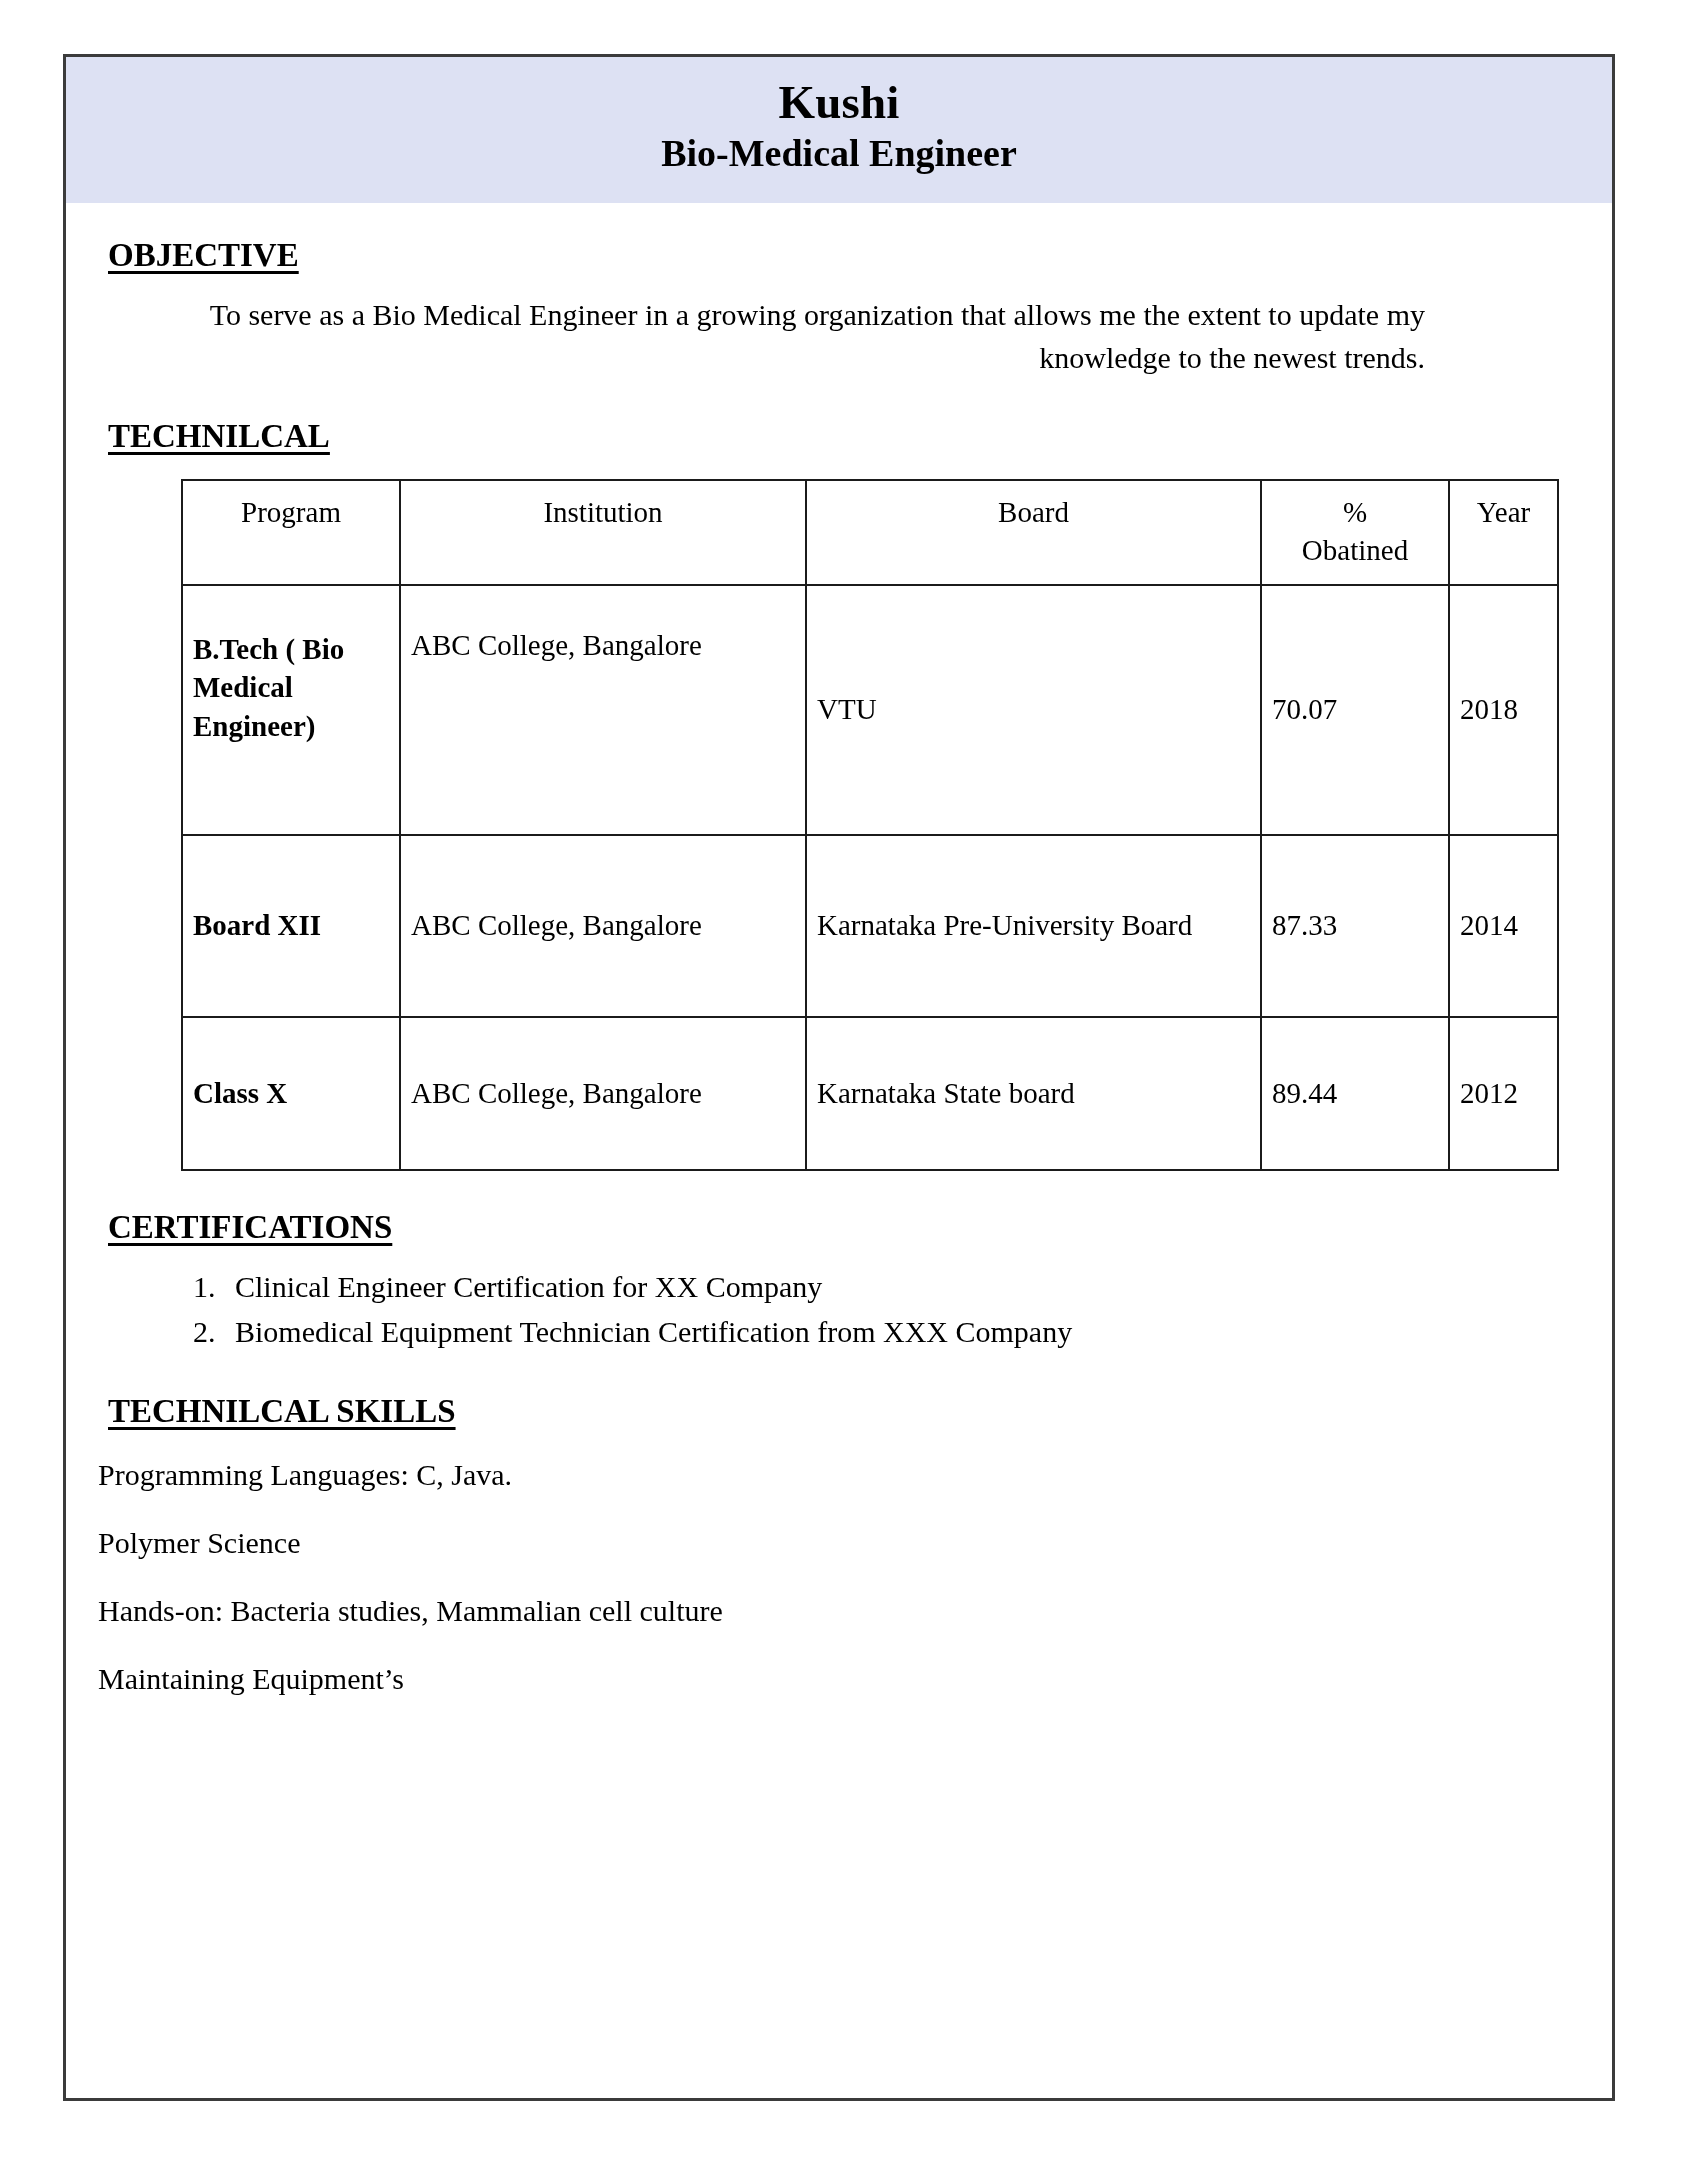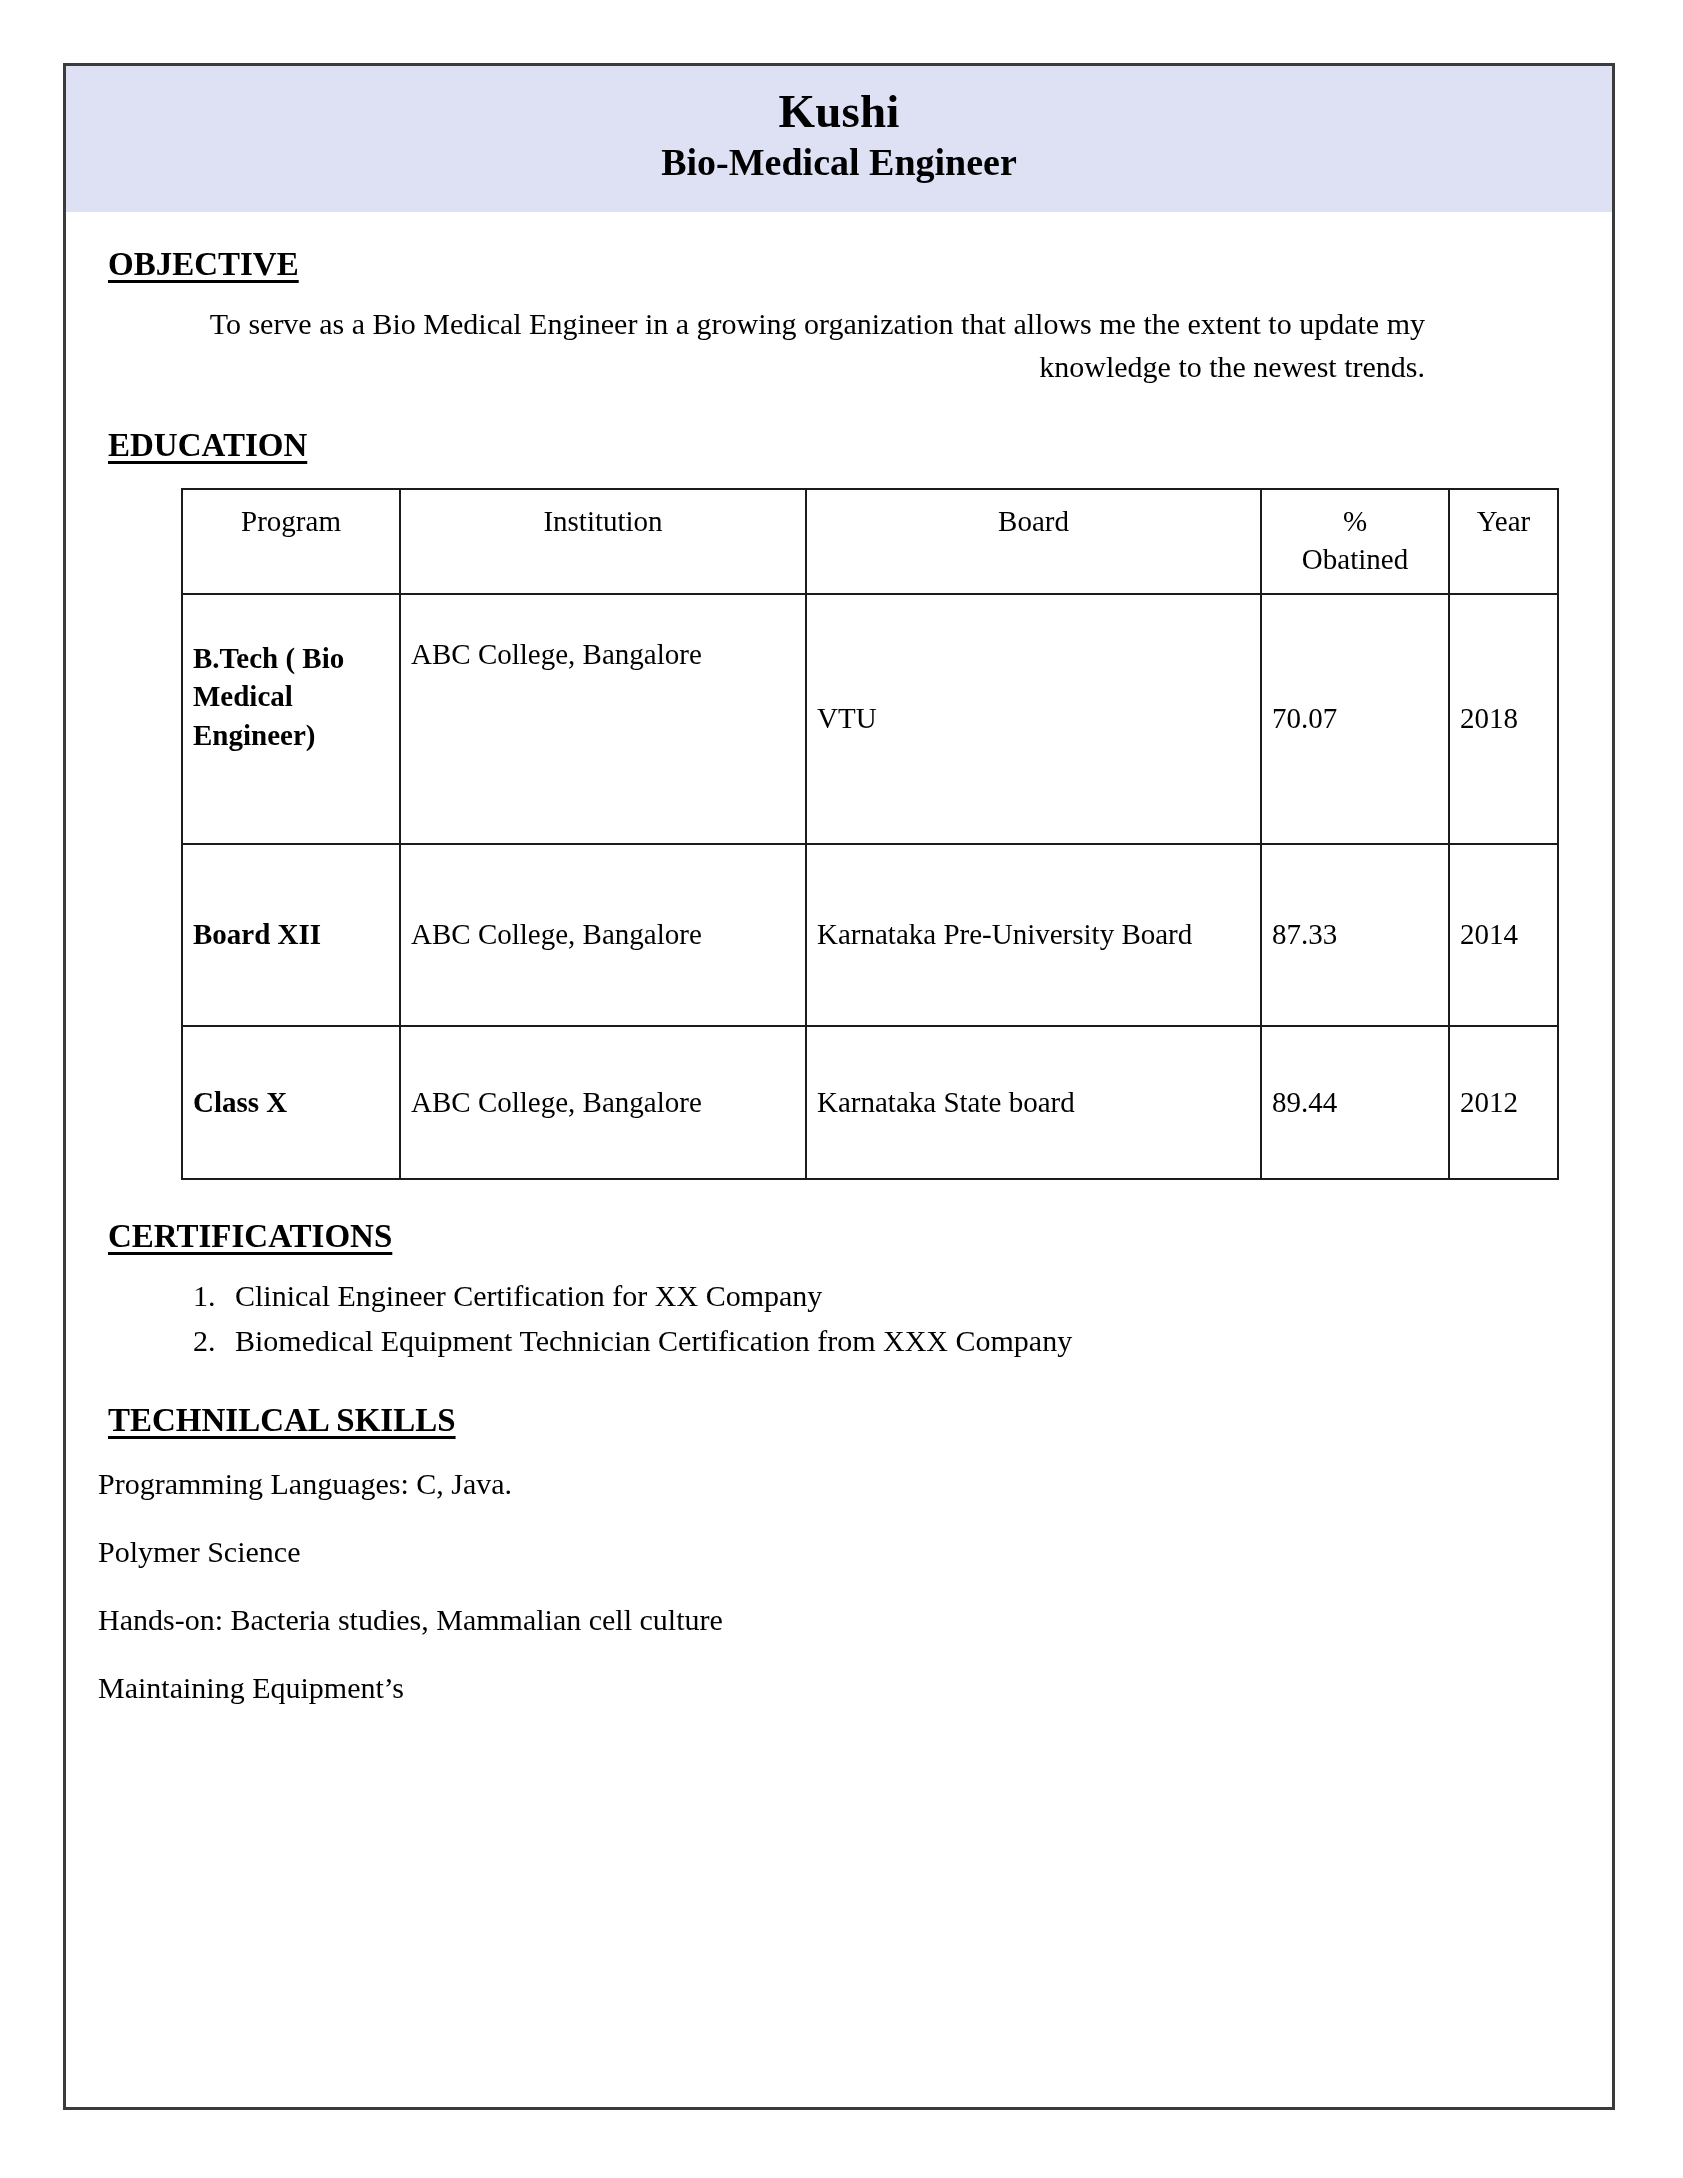--- a/index.html
+++ b/index.html
@@ -12,21 +12,21 @@
     width: 1683px;
     height: 2178px;
     font-family: "Liberation Serif", "DejaVu Serif", serif;
     color: #000000;
     overflow: hidden;
   }
 
   .page {
     position: absolute;
     left: 63px;
-    top: 63px;
+    top: 54px;
     width: 1552px;
     height: 2047px;
     border: 3px solid #3b3b3b;
     box-sizing: border-box;
     background: #ffffff;
   }
 
   
   .header-band {
     background: #dde1f3;
@@ -151,21 +151,21 @@
     <div class="role-line">Bio-Medical Engineer</div>
   </div>
 
   <div class="body-area">
 
     
     <div class="section-heading first">OBJECTIVE</div>
     <div class="paragraph">To  serve as a Bio Medical Engineer in a growing organization that allows me the extent to update my knowledge to the newest trends.</div>
 
     
-    <div class="section-heading">EDUCATION</div>
+    <div class="section-heading">TECHNILCAL</div>
 
     <div class="table-wrap">
       <table class="edu">
         <colgroup>
           <col class="c-program">
             <col class="c-institution">
             <col class="c-board">
             <col class="c-percent">
             <col class="c-year">
         </colgroup>

